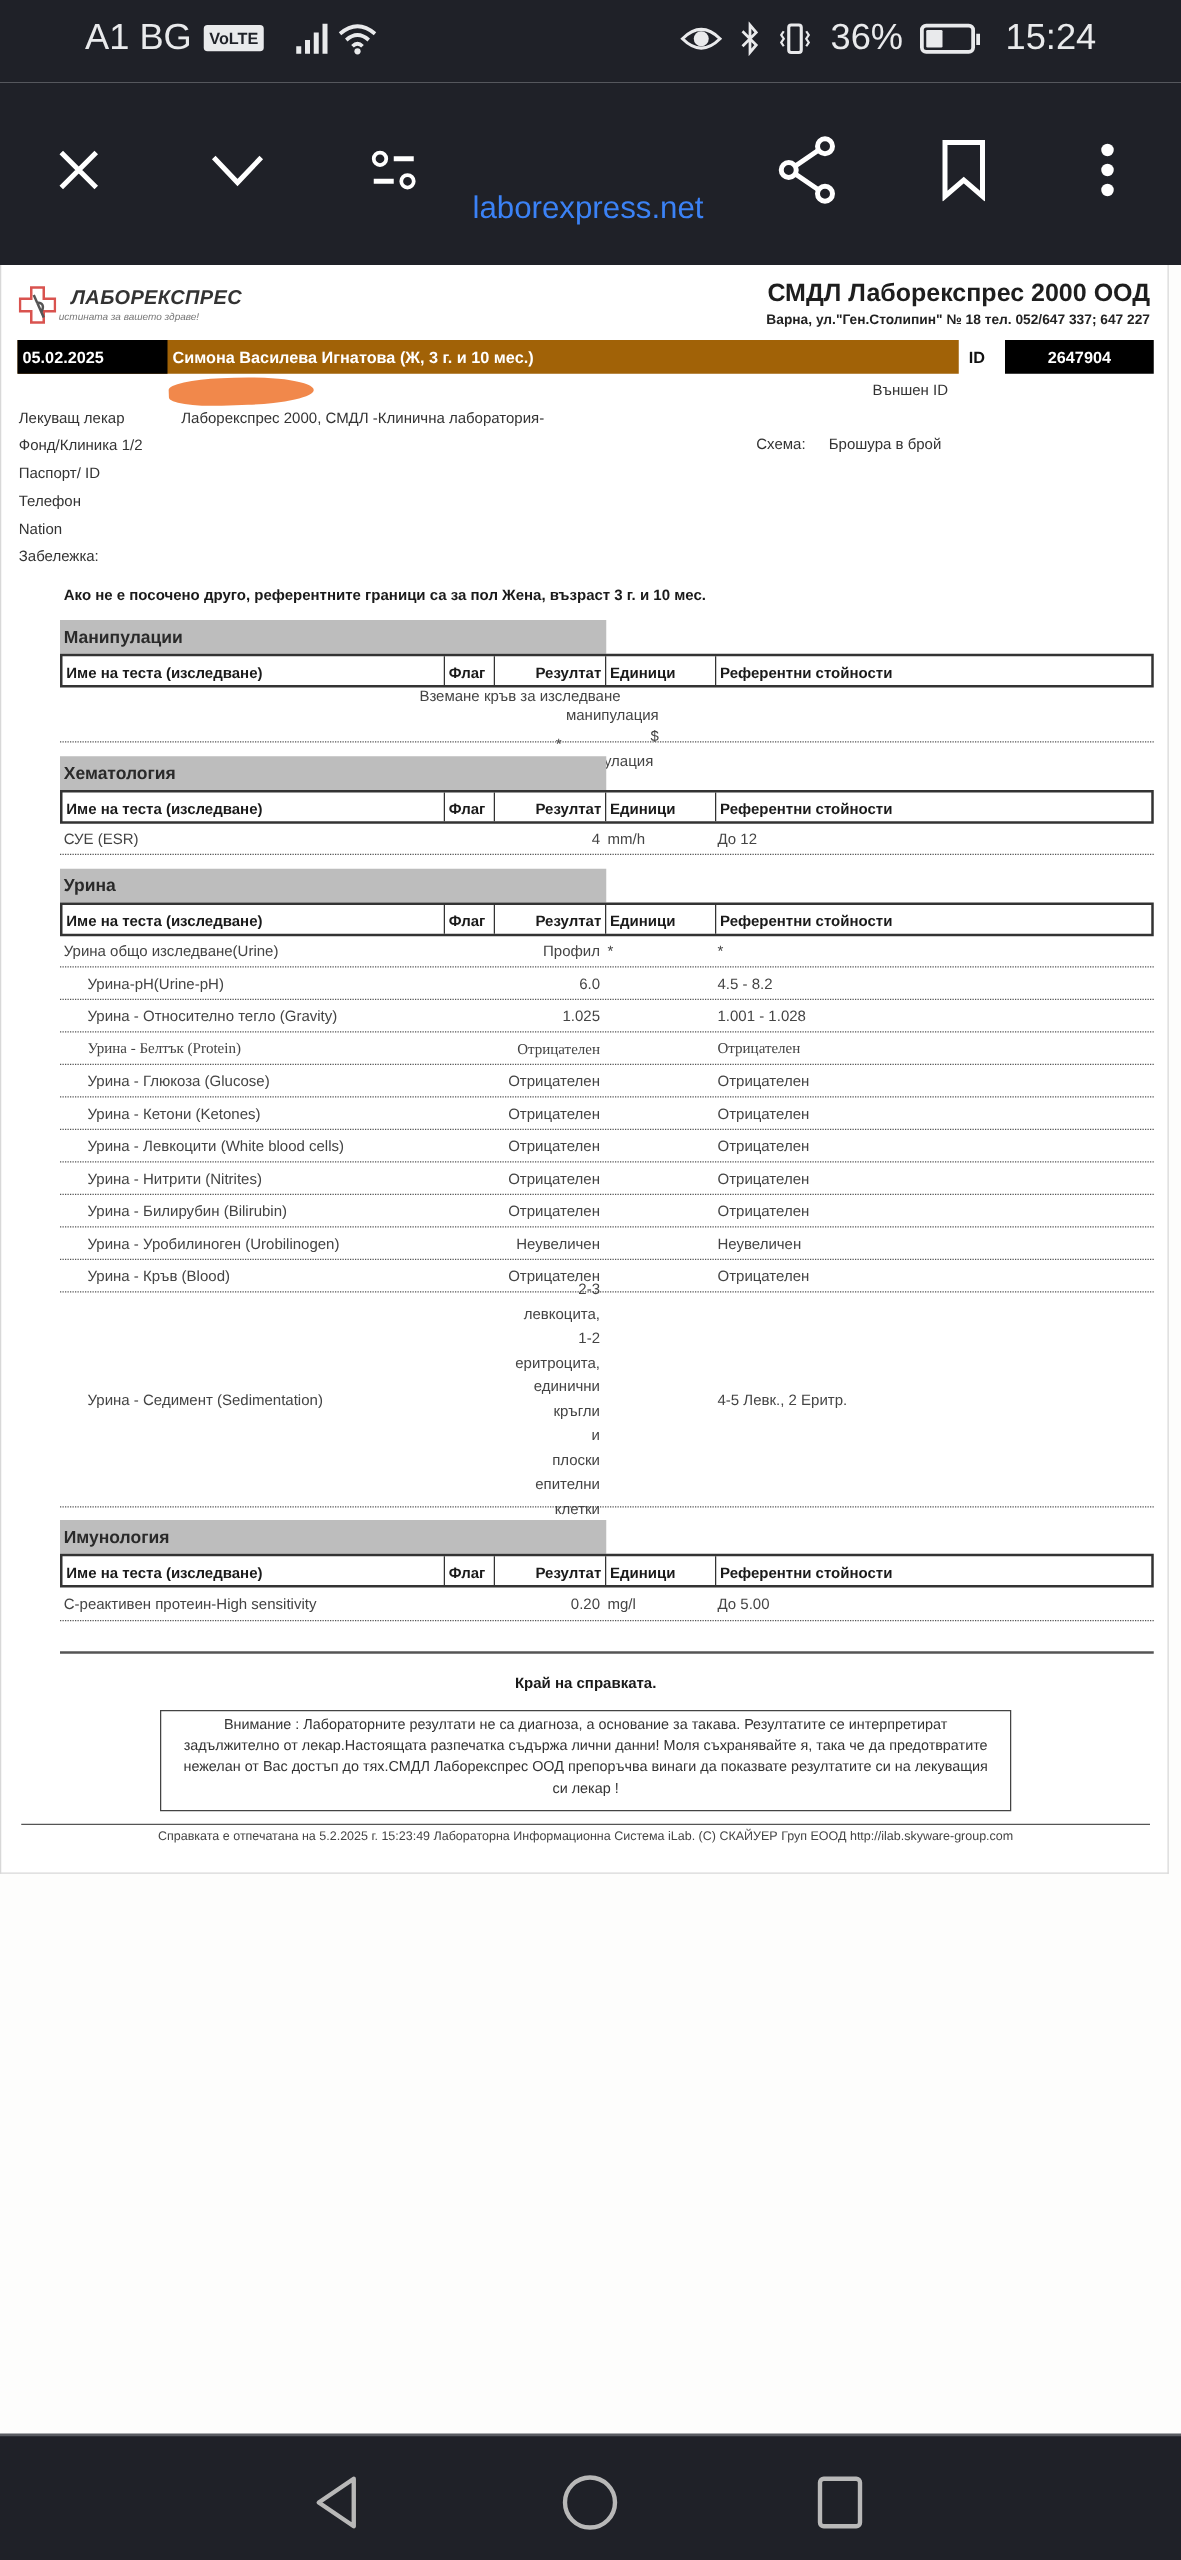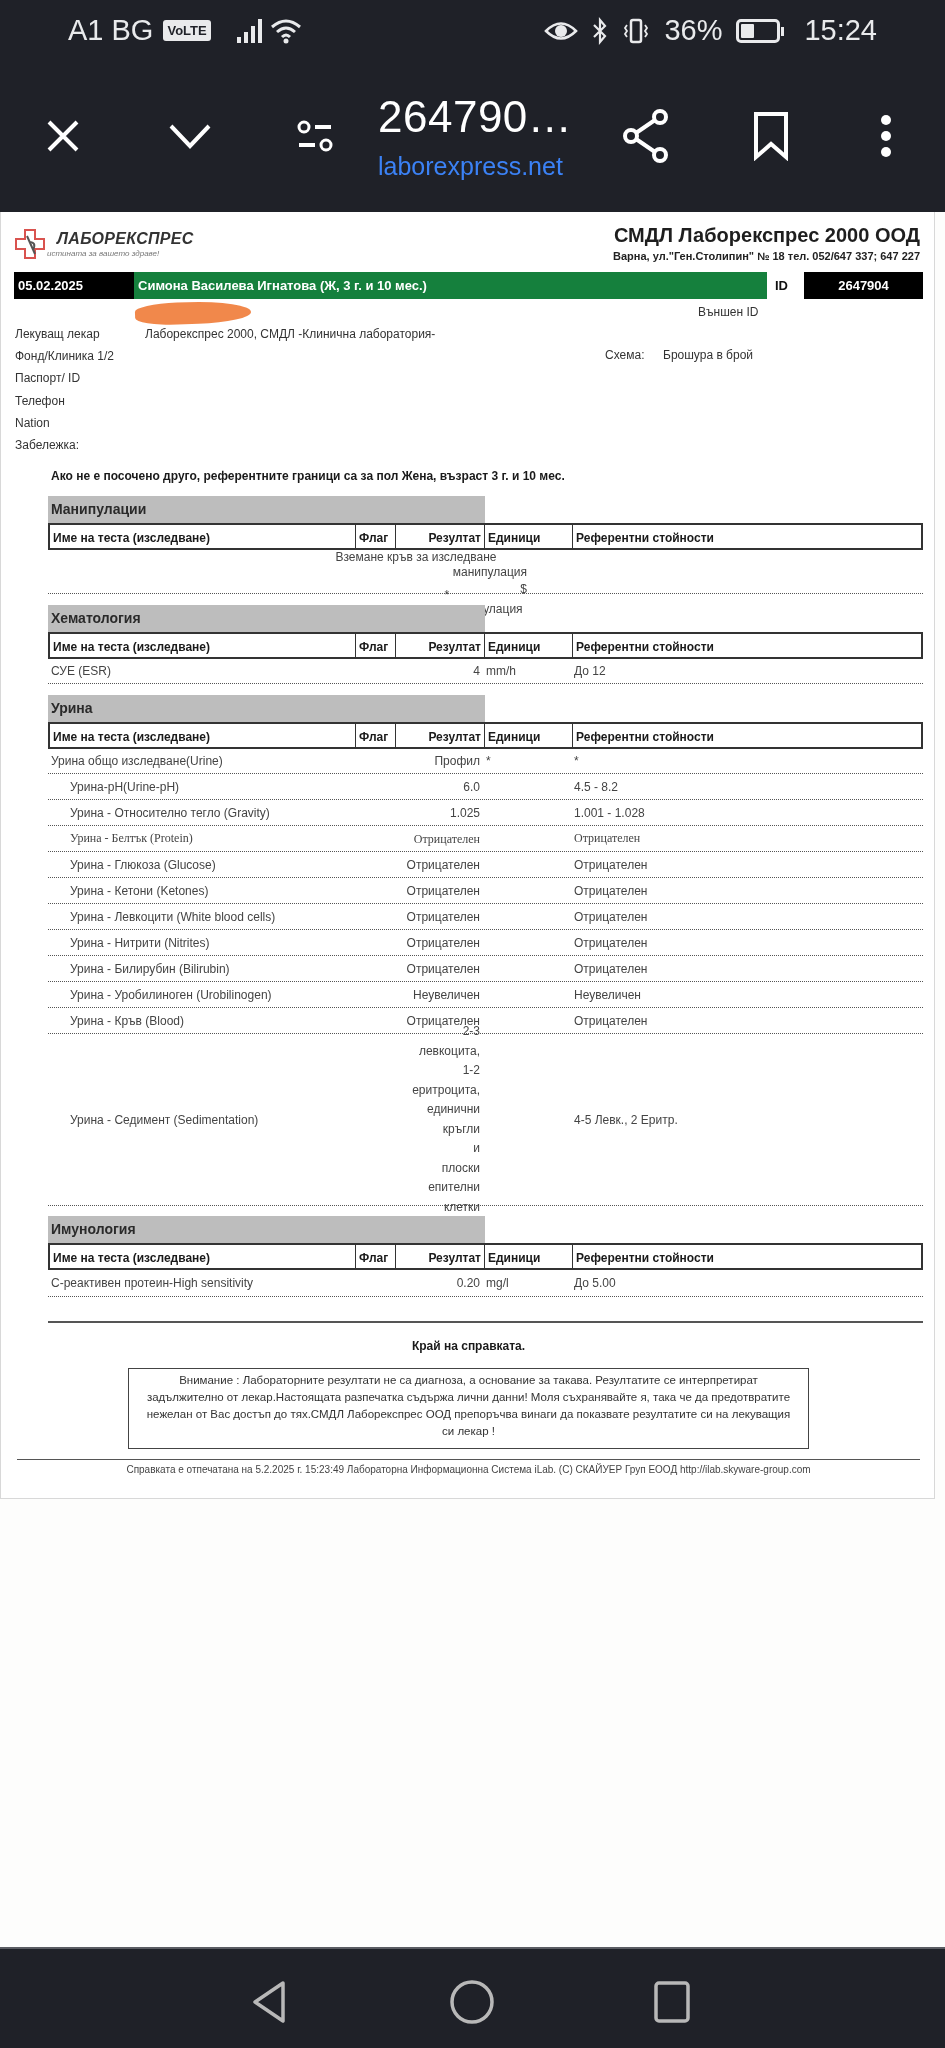--- a/index.html
+++ b/index.html
@@ -24,21 +24,21 @@
   .tb-url { position: absolute; left: 378px; top: 86px; font-size: 25px; color: #3b82f6; }
 
   
   .doc { position: absolute; left: 0; top: 212px; width: 935px; height: 1287px; background: #fff; border: 1px solid #d8d8d8; border-top: none; color: #3a3a3a; }
   .logo { position: absolute; left: 14px; top: 16px; width: 150px; height: 36px; }
   .logo-text { position: absolute; left: 30px; top: 2px; font-size: 16px; font-weight: bold; font-style: italic; color: #333; letter-spacing: 0.3px; margin-left: 12px; }
   .logo-tag { position: absolute; left: 32px; top: 21px; font-size: 8px; font-style: italic; color: #777; }
   .lab-name { position: absolute; right: 14px; top: 12px; font-size: 20px; font-weight: bold; color: #1e1e1e; }
   .lab-addr { position: absolute; right: 14px; top: 38px; font-size: 11px; font-weight: bold; color: #222; }
 
-  .patient-bar { position: absolute; left: 13px; top: 60px; width: 753px; height: 27px; background: #15803d; }
+  .patient-bar { position: absolute; left: 13px; top: 60px; width: 753px; height: 27px; background: #a16207; }
   .date-cell { position: absolute; left: 0; top: 0; width: 120px; height: 27px; background: #000; color: #fff; font-size: 13px; font-weight: bold; padding: 6px 4px; }
   .name-cell { position: absolute; left: 124px; top: 6px; color: #fff; font-size: 13px; font-weight: bold; }
   .id-label { position: absolute; left: 774px; top: 66px; font-size: 13px; font-weight: bold; color: #111; }
   .id-value { position: absolute; left: 803px; top: 60px; width: 119px; height: 27px; background: #000; color: #fff; font-size: 13px; font-weight: bold; text-align: center; padding-top: 6px; }
   .redaction { position: absolute; left: 134px; top: 90px; width: 116px; height: 22px; background: #f07e3c; border-radius: 40% 60% 50% 40%; transform: rotate(-2deg); opacity: .92; }
   .ext-id { position: absolute; left: 697px; top: 93px; font-size: 12px; color: #333; }
 
   .info-label { position: absolute; left: 14px; font-size: 12px; color: #333; }
   .info-value { position: absolute; left: 144px; font-size: 12px; color: #333; }
   .scheme-label { position: absolute; left: 604px; font-size: 12px; color: #333; }
@@ -122,21 +122,20 @@
       </svg>
   </div>
   <div class="tb-icon" style="left:285px">
     <svg width="40" height="40" viewBox="0 0 40 40">
       <circle cx="9" cy="11" r="5" stroke="#fff" stroke-width="3" fill="none"></circle>
         <path d="M20 11 H36" stroke="#fff" stroke-width="4"></path>
       <path d="M4 29 H20" stroke="#fff" stroke-width="4"></path>
         <circle cx="31" cy="29" r="5" stroke="#fff" stroke-width="3" fill="none"></circle>
     </svg>
   </div>
-  <div class="tb-title">264790…</div>
   <div class="tb-url">laborexpress.net</div>
   <div class="tb-icon" style="left:616px">
     <svg width="50" height="56" viewBox="0 0 50 56">
       <circle cx="39" cy="9" r="6" stroke="#fff" stroke-width="4" fill="none"></circle>
       <circle cx="10" cy="28" r="6" stroke="#fff" stroke-width="4" fill="none"></circle>
       <circle cx="39" cy="47" r="6" stroke="#fff" stroke-width="4" fill="none"></circle>
       <path d="M15 25 L34 12 M15 31 L34 44" stroke="#fff" stroke-width="4"></path>
     </svg>
   </div>
   <div class="tb-icon" style="left:741px">

